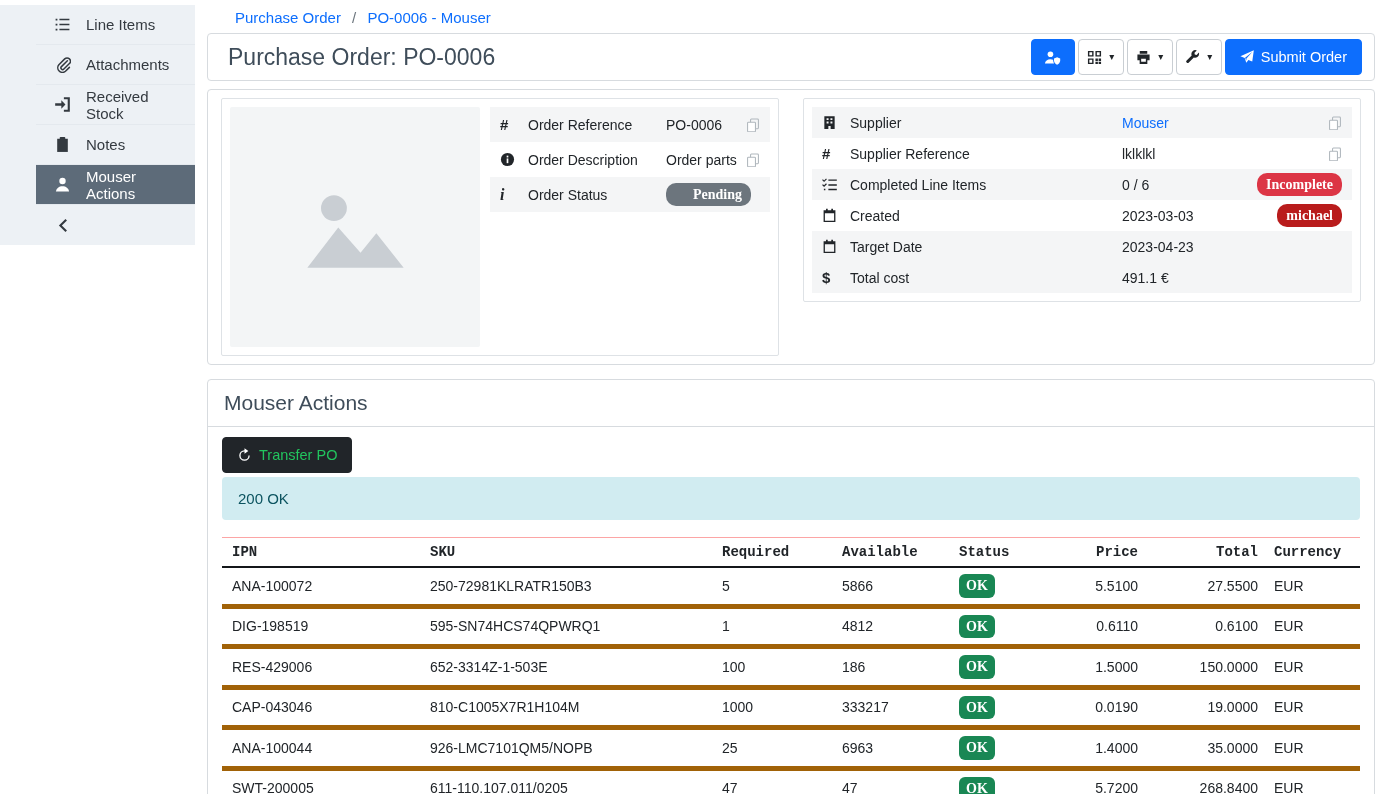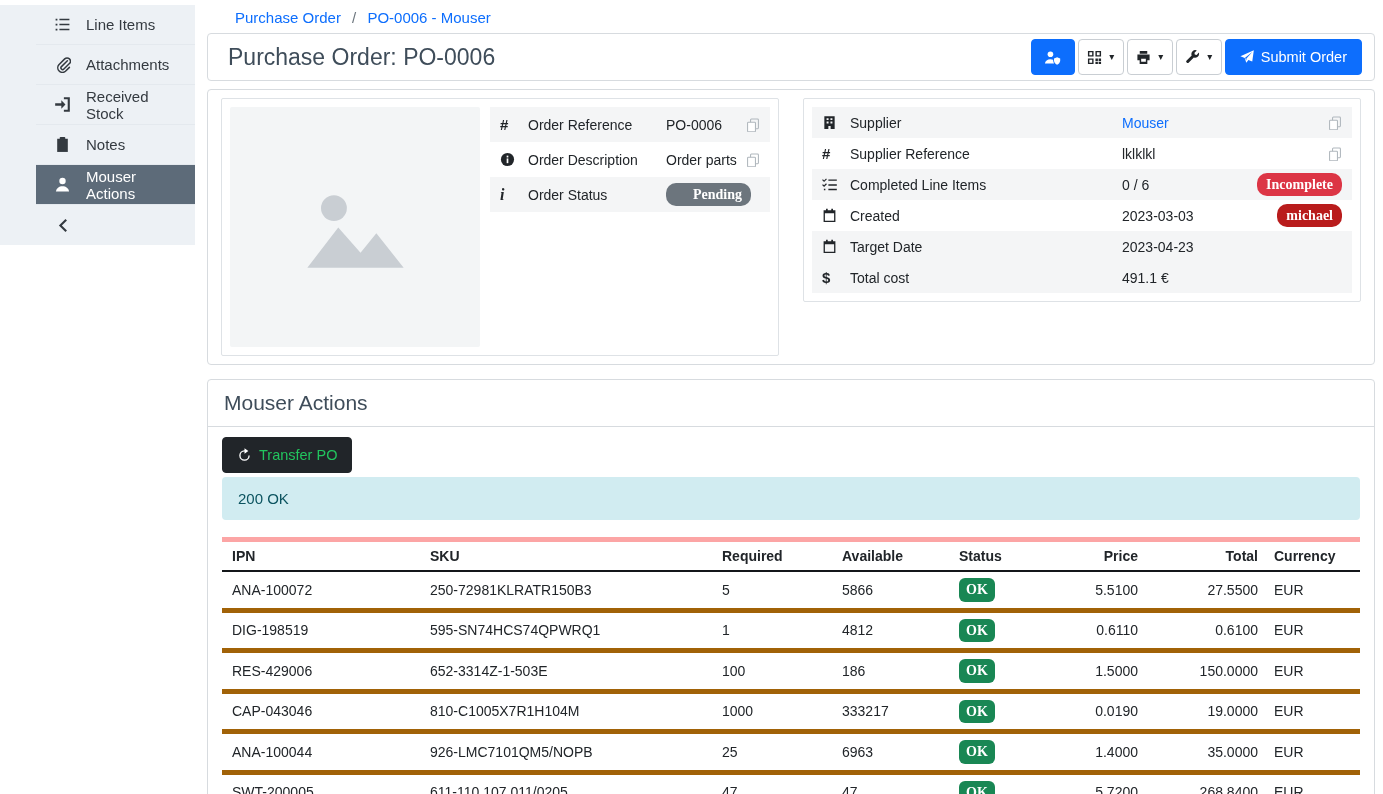--- a/index.html
+++ b/index.html
@@ -86,21 +86,21 @@
   
   .panel-heading { padding:11px 16px; border-bottom:1px solid #d7dbdf; }
   .panel-heading h2 { margin:0; font-size:21px; font-weight:500; color:#3f4d5a; }
   .panel-body { padding:10px 14px 0 14px; }
   .btn-dark { background:#212529; border-color:#212529; color:#22c55e; padding:0 14px; }
   .alert-info { margin-top:4px; background:#d1ecf1; color:#0c5460;
                 padding:13px 16px; border-radius:4px; font-size:15px; }
 
   .ltable { width:100%; border-collapse:collapse; margin-top:17px; font-size:14px; table-layout:fixed; }
   .ltable th { font-weight:700; text-align:left; padding:6px 8px;
-               border-top:5px solid #fca5a5; border-bottom:2px solid #14171a; }
+               border-top:1px solid #fca5a5; border-bottom:2px solid #14171a;font-family:Liberation Mono, monospace; }
   .ltable td { padding:6px 8px; border-bottom:5px solid #a16207;
                overflow:hidden; white-space:nowrap; }
   .ltable tbody tr:last-child td { border-bottom:1px solid #212529; }
   .ltable tfoot td { border-bottom:1px solid #212529; padding:7px 8px; }
   .ta-r { text-align:right !important; }
   .col-first { padding-left:10px !important; }
 </style>
 </head>
 <body>
 

